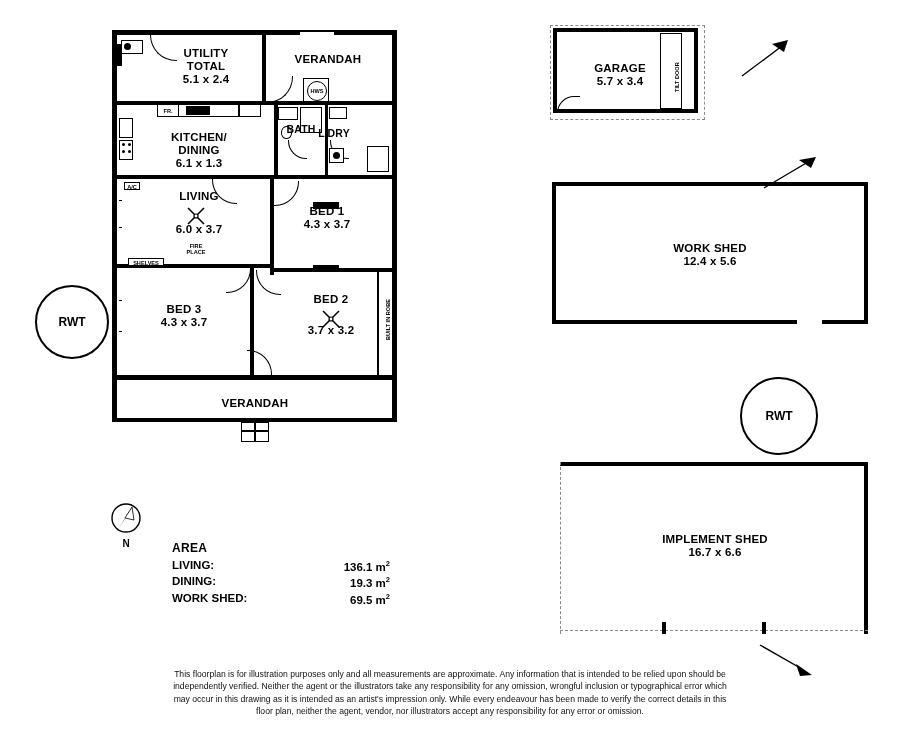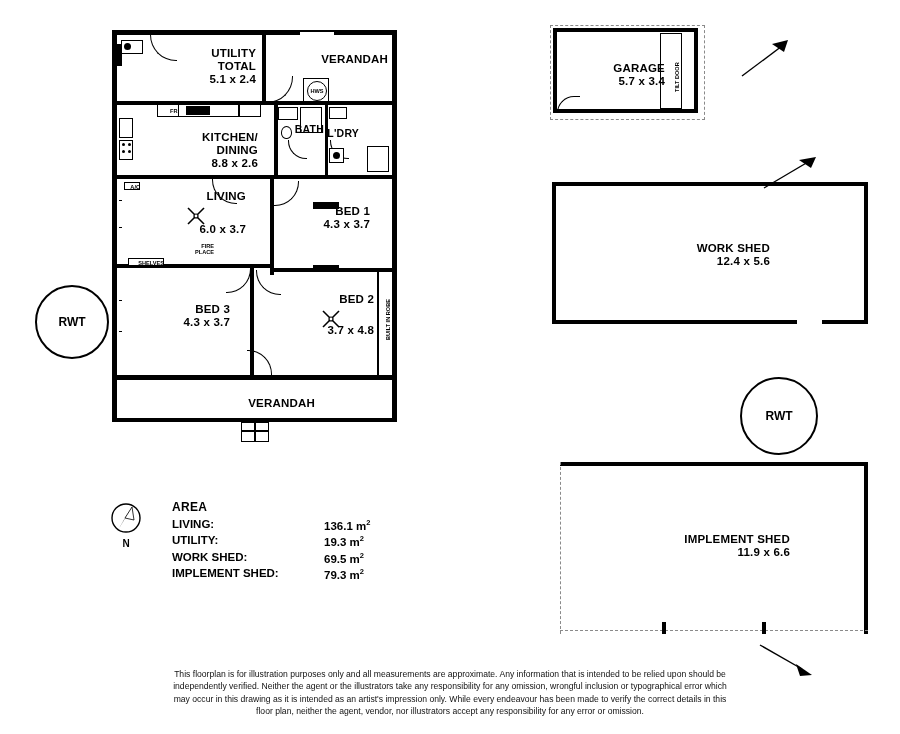--- a/index.html
+++ b/index.html
@@ -22,21 +22,21 @@
   }
   .abs { position: absolute; }
 
   
   .wall { position: absolute; background: #000; }
   .thin { position: absolute; border: 1px solid #000; box-sizing: border-box; }
 
   
   .lbl {
     position: absolute;
-    text-align: right;
+    text-align: center;
     line-height: 1.12;
     font-weight: bold;
     letter-spacing: .2px;
     white-space: nowrap;
   }
   .lbl .dim { font-weight: bold; display: block; }
   .lbl-11 { font-size: 11.5px; }
   .lbl-10 { font-size: 10.5px; }
   .lbl-6 { font-size: 5.6px; letter-spacing: 0; }
 
@@ -48,25 +48,25 @@
     display: flex;
     align-items: center;
     justify-content: center;
     font-size: 12px;
     font-weight: bold;
     background: #fff;
     box-sizing: border-box;
   }
 
   
-  .area-box { position: absolute; font-size: 11.5px; }
+  .area-box { position: absolute; font-size: 11.5px; margin-top: 41px; }
   .area-title { font-weight: bold; font-size: 12px; margin-bottom: 4px; letter-spacing: .3px;}
   .area-row { display: flex; width: 218px; margin-bottom: 2.5px; }
   .area-row .k { font-weight: bold; flex: 1; }
-  .area-row .v { font-weight: bold; width: 66px; }
+  .area-row .v { font-weight: bold; width: 66px; text-align: right; }
   .area-row .v sup { font-size: 7.5px; }
   .area-total { margin-top: 6px; }
 
   
   .disclaimer {
     position: absolute;
     width: 566px;
     left: 167px;
     top: 668px;
     font-size: 8.6px;
@@ -228,21 +228,21 @@
       <span class="dim">5.1 x 2.4</span>
     </div>
 
     <div class="lbl lbl-11" style="left:268px; top:53px; width:120px;">
       <span>VERANDAH</span>
     </div>
 
     <div class="lbl lbl-11" style="left:140px; top:131px; width:118px;">
       <span>KITCHEN/</span><br>
       <span>DINING</span>
-      <span class="dim">8.8 x 2.6</span>
+      <span class="dim">6.1 x 1.3</span>
     </div>
 
     <div class="lbl lbl-10" style="left:278px; top:124px; width:46px;">
       <span>BATH</span>
     </div>
 
     <div class="lbl lbl-10" style="left:309px; top:128px; width:50px;">
       <span>L'DRY</span>
     </div>
 
@@ -256,21 +256,21 @@
       <span class="dim">4.3 x 3.7</span>
     </div>
 
     <div class="lbl lbl-11" style="left:138px; top:303px; width:92px;">
       <span>BED 3</span>
       <span class="dim">4.3 x 3.7</span>
     </div>
 
     <div class="lbl lbl-11" style="left:288px; top:293px; width:86px;">
       <span>BED 2</span>
-      <span class="dim" style="margin-top:18px;">3.7 x 4.8</span>
+      <span class="dim" style="margin-top:18px;">3.7 x 3.2</span>
     </div>
 
     <div class="lbl lbl-11" style="left:195px; top:397px; width:120px;">
       <span>VERANDAH</span>
     </div>
 
     <div class="rwt" style="left:35px; top:285px; width:74px; height:74px;">RWT</div>
   </div>
 
   <div>
@@ -320,21 +320,21 @@
     <div class="wall" style="left:560px; top:462px; width:308px; height:4px;"></div>
     <div class="wall" style="left:864px; top:462px; width:4px; height:172px;"></div>
     <div class="dashed" style="left:560px; top:462px; width:4px; height:172px; border-left:1px dashed #8a8a8a; border-top:none; border-right:none; border-bottom:none;"></div>
     <div class="dashed" style="left:560px; top:630px; width:308px; height:4px; border-top:1px dashed #8a8a8a; border-left:none; border-right:none; border-bottom:none;"></div>
 
     <div class="fxf" style="left:662px; top:622px; width:4px; height:12px;"></div>
     <div class="fxf" style="left:762px; top:622px; width:4px; height:12px;"></div>
 
     <div class="lbl lbl-11" style="left:640px; top:533px; width:150px;">
       <span>IMPLEMENT SHED</span>
-      <span class="dim">11.9 x 6.6</span>
+      <span class="dim">16.7 x 6.6</span>
     </div>
 
     <svg class="abs" style="left:758px; top:642px;" width="56" height="36" viewBox="0 0 56 36">
       <line x1="2" y1="3" x2="44" y2="27" stroke="#000" stroke-width="1.4"></line>
       <polygon points="54,33 38,22 42,34" fill="#000"></polygon>
     </svg>
   </div>
 
   <div class="compass">
     <svg width="36" height="38" viewBox="0 0 36 38">
@@ -346,29 +346,25 @@
   </div>
 
   <div class="area-box" style="left:172px; top:500px;">
     <div class="area-title">AREA</div>
 
     <div class="area-row">
       <span class="k">LIVING:</span>
       <span class="v"><span>136.1 m</span><sup>2</sup></span>
     </div>
     <div class="area-row">
-      <span class="k">UTILITY:</span>
+      <span class="k">DINING:</span>
       <span class="v"><span>19.3 m</span><sup>2</sup></span>
     </div>
     <div class="area-row">
       <span class="k">WORK SHED:</span>
       <span class="v"><span>69.5 m</span><sup>2</sup></span>
     </div>
-    <div class="area-row">
-      <span class="k">IMPLEMENT SHED:</span>
-      <span class="v"><span>79.3 m</span><sup>2</sup></span>
-    </div>
 
   </div>
 
   <div class="disclaimer">This floorplan is for illustration purposes only and all measurements are approximate. Any information that is intended to be relied upon should be independently verified. Neither the agent or the illustrators take any responsibility for any omission, wrongful inclusion or typographical error which may occur in this drawing as it is intended as an artist's impression only. While every endeavour has been made to verify the correct details in this floor plan, neither the agent, vendor, nor illustrators accept any responsibility for any error or omission.</div>
 
 </div>
 
 </body></html>

